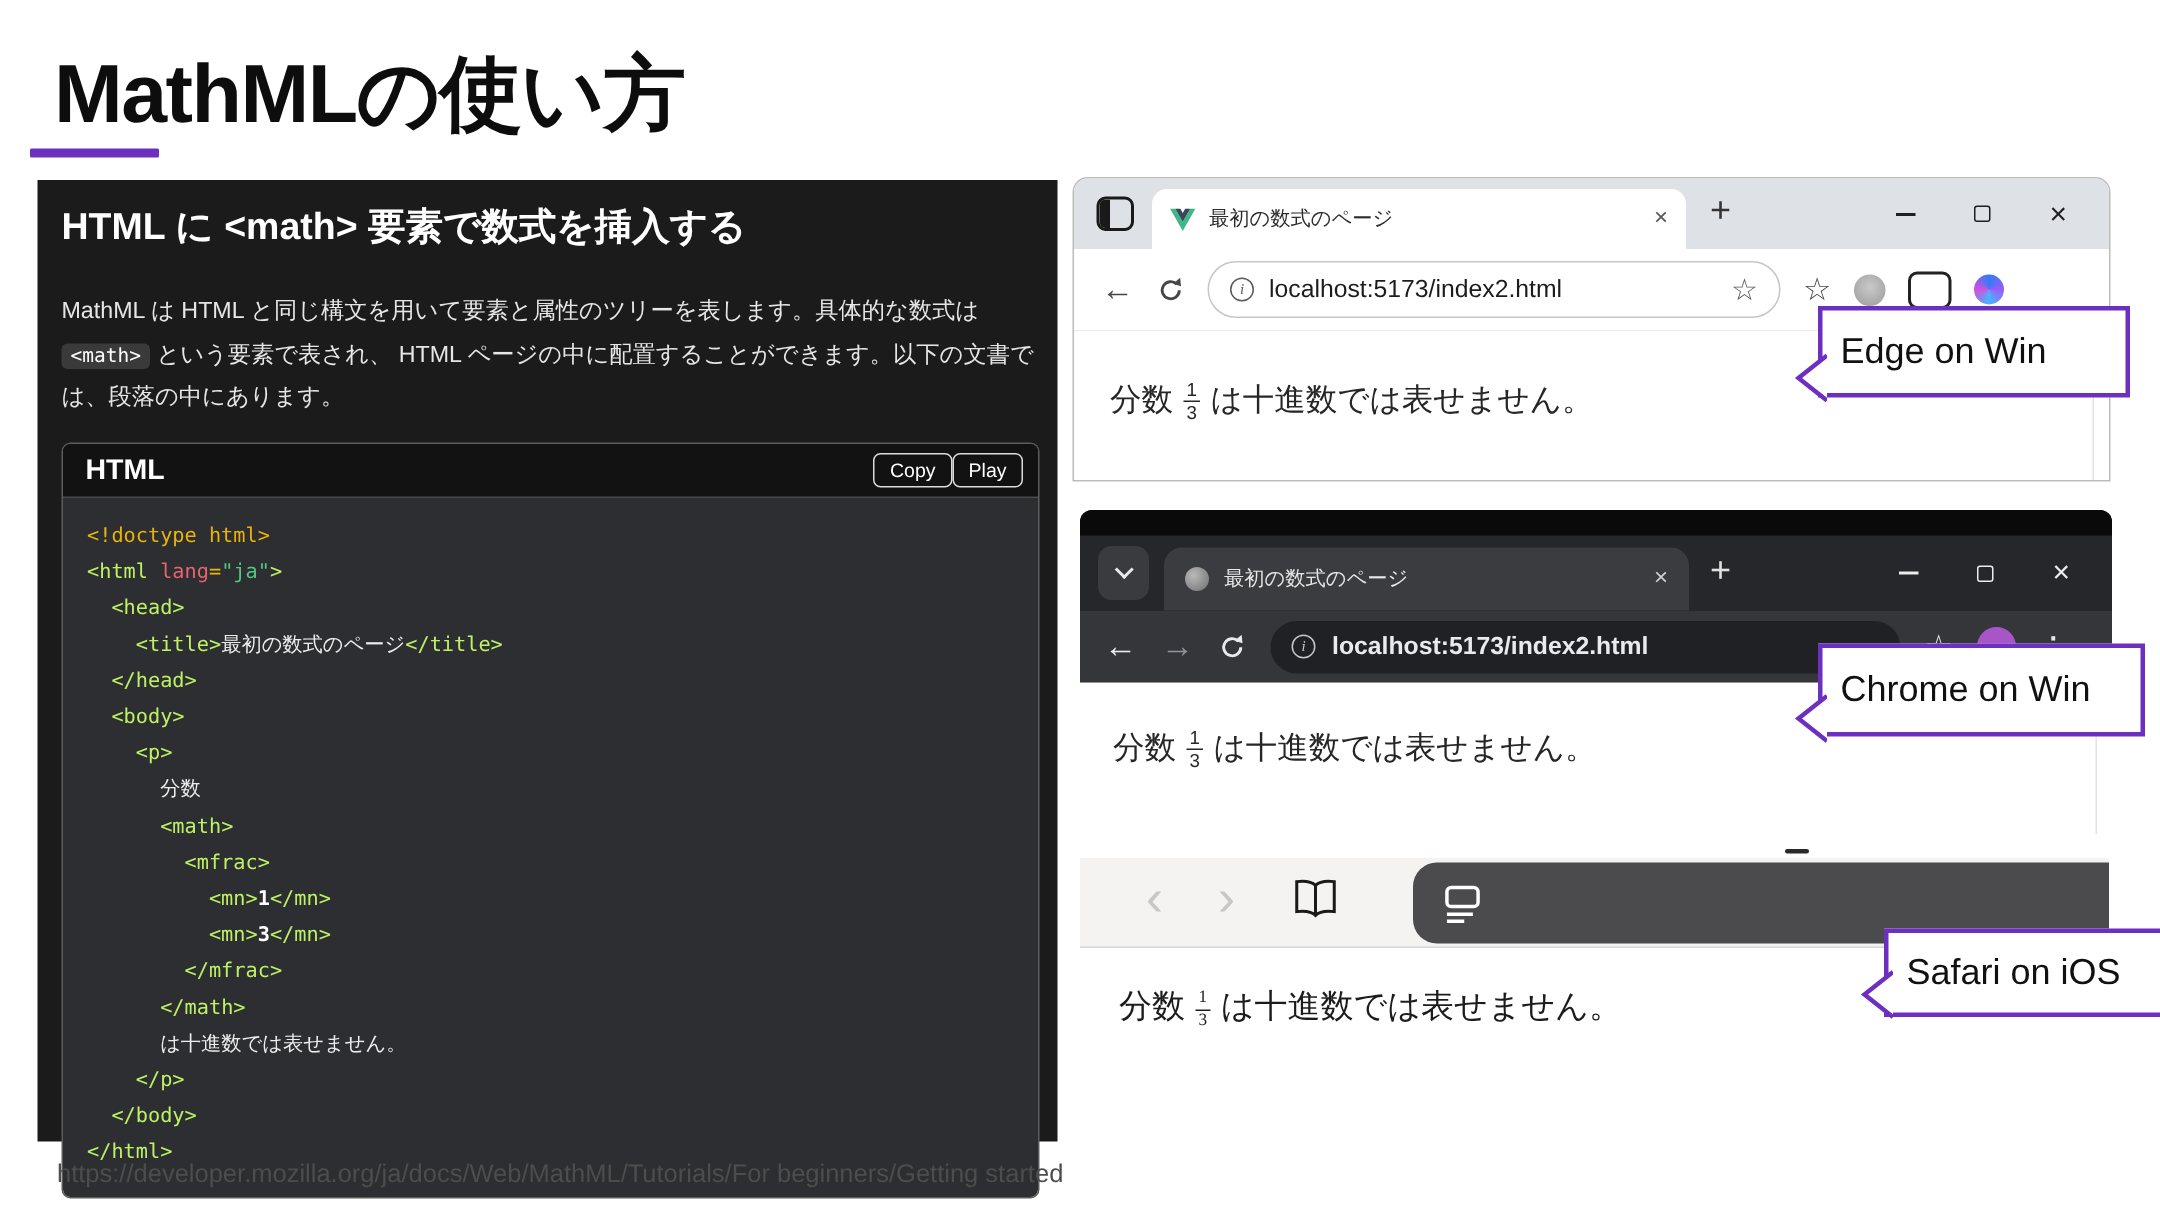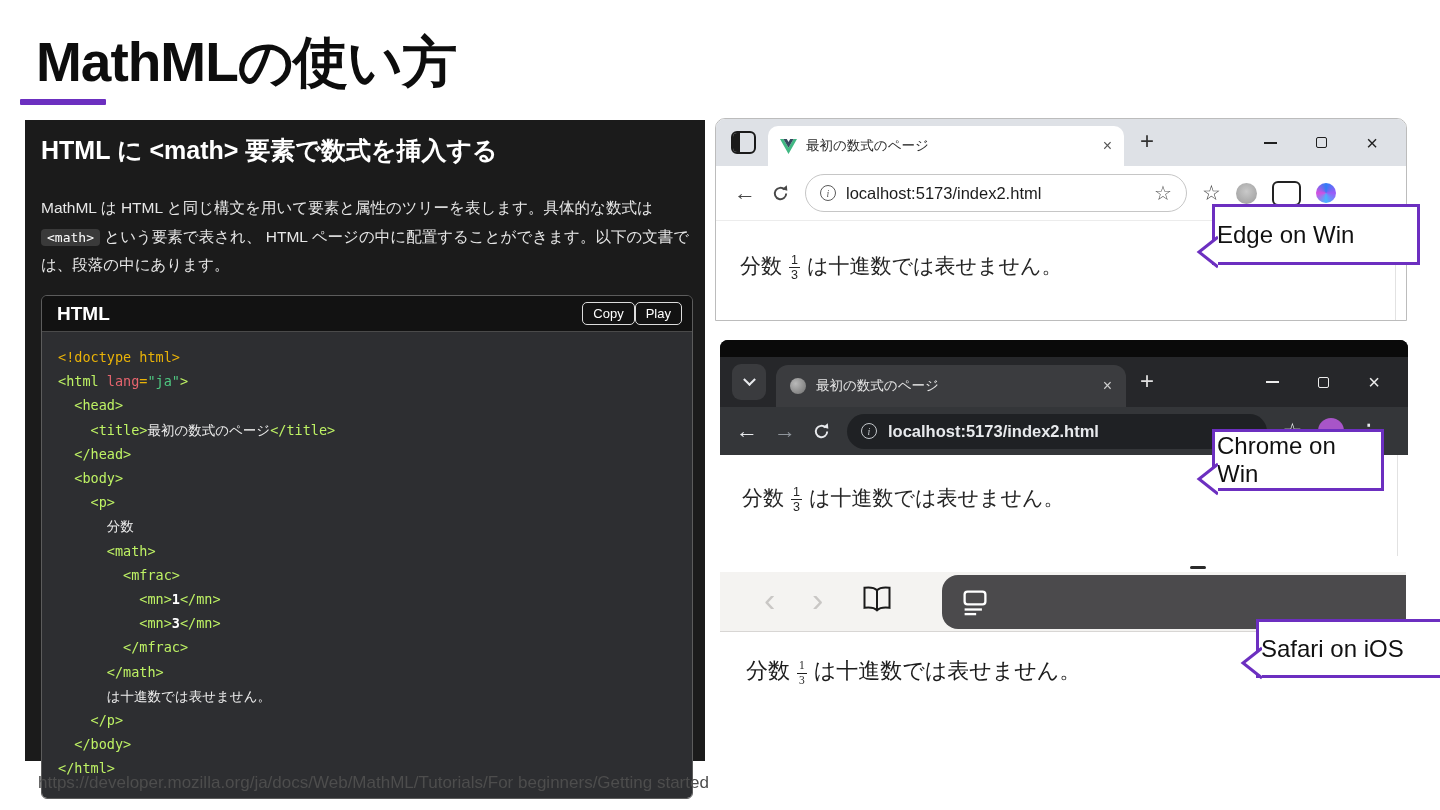--- a/index.html
+++ b/index.html
@@ -127,24 +127,24 @@
   .book-icon { position:absolute; left:142px; top:14px; }
   .safari-pill { position:absolute; left:222px; right:0; top:3px; height:54px; background:#4b4a4c;
                  border-radius:16px 0 0 16px; display:flex; align-items:center; padding-left:18px; }
   .safari-content { position:relative; height:77px; background:#fff; }
   .safari-content .page-sentence { position:absolute; left:26px; top:24px;
       font-family:"Liberation Serif", serif; font-size:22px; color:#1c1c1c; }
   .safari-content .frac { font-size:11.5px; }
 
   
   .callout { position:absolute; background:#ffffff; border:3px solid #6c2fc0; display:flex;
-             align-items:center; padding-left:2px; font-size:24px; color:#111; z-index:10; }
+             align-items:center; padding-left:12px; font-size:24px; color:#111; z-index:10; }
   .callout .tail { position:absolute; left:-21px; }
   .co-edge   { left:1212px; top:204px; width:208px; height:61px; }
-  .co-chrome { left:1212px; top:429px; width:172px; height:62px; }
+  .co-chrome { left:1212px; top:429px; width:218px; height:62px; }
   .co-safari { left:1256px; top:619px; width:207px; height:59px; }
   .co-edge .tail { top:28px; }
   .co-chrome .tail { top:30px; }
   .co-safari .tail { top:24px; }
 </style>
 </head>
 <body>
 
 <div class="slide">
 

